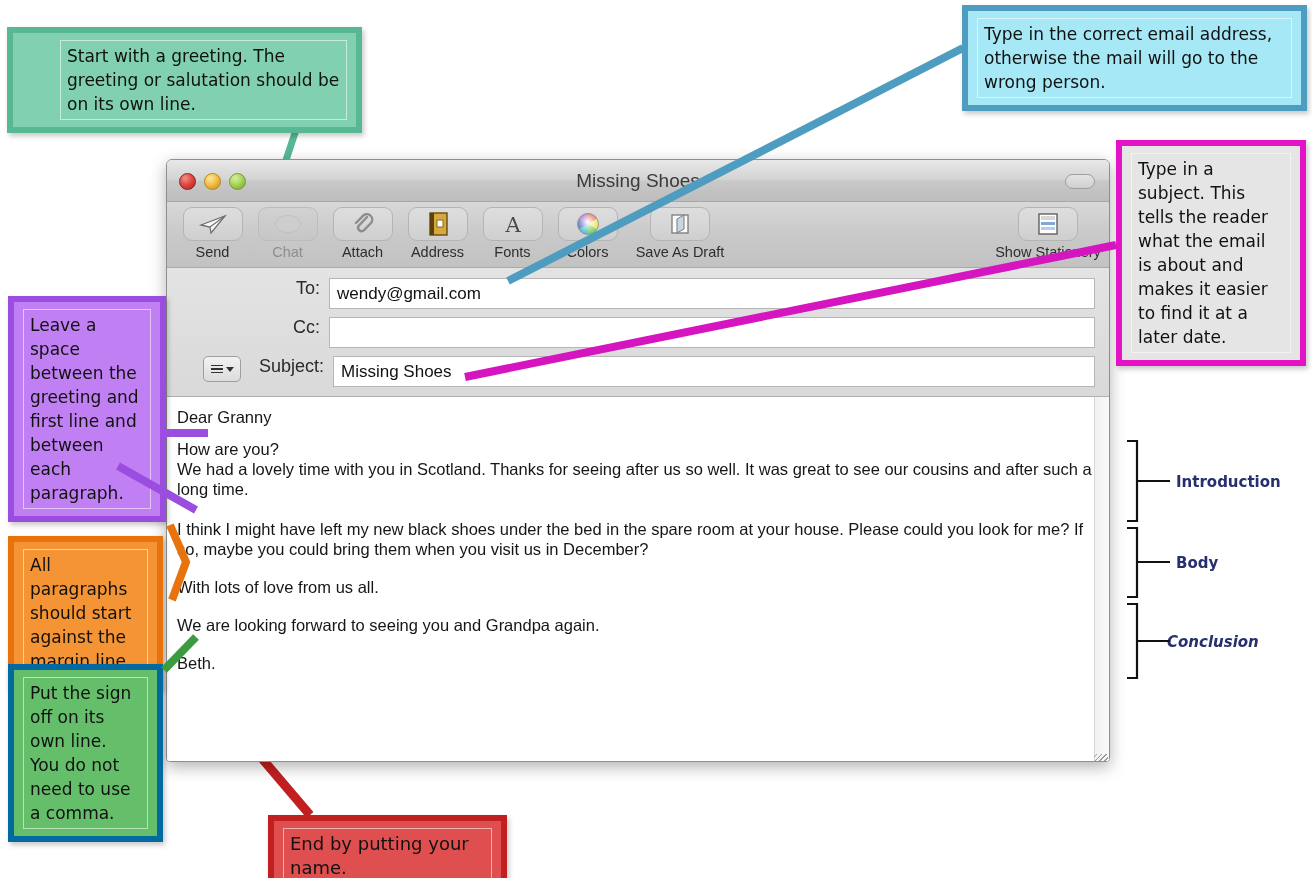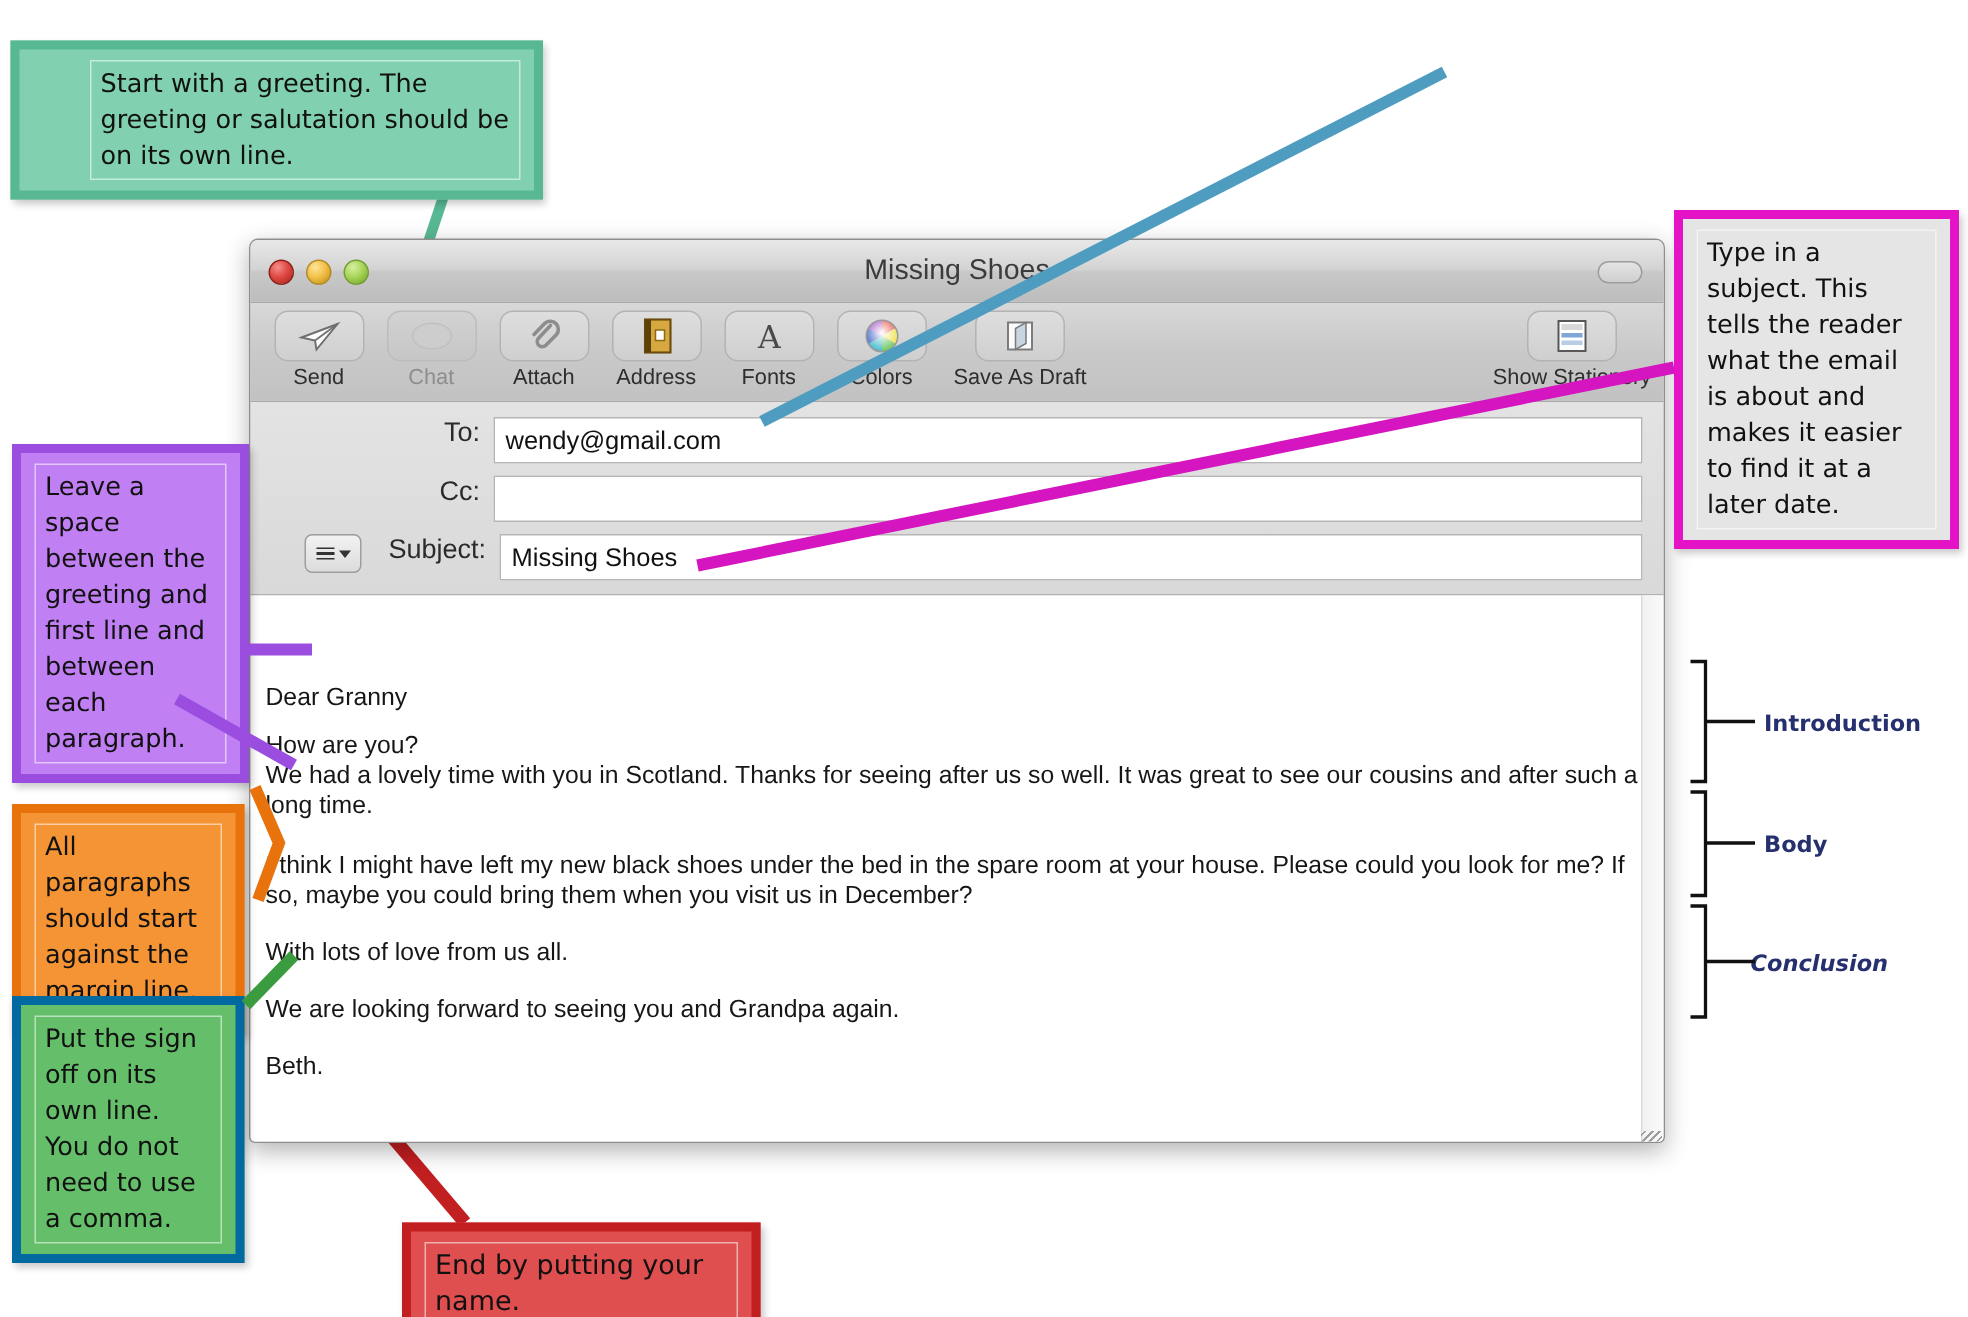--- a/index.html
+++ b/index.html
@@ -118,21 +118,21 @@
     position: relative;
     height: 372px;
     background: #fff;
     padding: 10px 16px 0 10px;
     font-family: "Liberation Sans", sans-serif;
     font-size: 16.5px;
     line-height: 20px;
     color: #161616;
   }
   .mailbody p { margin: 0 0 12px 0; }
-  .mailbody p.tight { margin-bottom: 0; margin-top: 48px; }
+  .mailbody p.tight { margin-bottom: 0; }
   .scrolltrack {
     position: absolute; right: 0; top: 0; width: 15px; bottom: 0;
     background: linear-gradient(to right,#f1f1f1,#fafafa);
     border-left: 1px solid #d8d8d8;
   }
   .grip { position: absolute; right: 1px; bottom: 1px; width: 14px; height: 14px;
     background: repeating-linear-gradient(-45deg,#9b9b9b 0 1.2px,transparent 1.2px 3.4px); }
 
   
   .callout {
@@ -354,20 +354,23 @@
     <path d="M 1137,562 L 1170,562" stroke="#111" stroke-width="2.2" fill="none"></path>
 
     <path d="M 1127,604 L 1137,604 L 1137,678 L 1127,678" stroke="#111" stroke-width="2.2" fill="none"></path>
     <path d="M 1137,641 L 1170,641" stroke="#111" stroke-width="2.2" fill="none"></path>
   </svg>
 
   <div class="callout c-green-top">
     <div class="inner">Start with a greeting. The greeting or salutation should be on its own line.</div>
   </div>
 
+  <div class="callout c-cyan">
+    <div class="inner">Type in the correct email address, otherwise the mail will go to the wrong person.</div>
+  </div>
 
   <div class="callout c-pink">
     <div class="inner">Type in a subject. This tells the reader what the email is about and makes it easier to find it at a later date.</div>
   </div>
 
   <div class="callout c-purple">
     <div class="inner">Leave a space between the greeting and first line and between each paragraph.</div>
   </div>
 
   <div class="callout c-orange">

